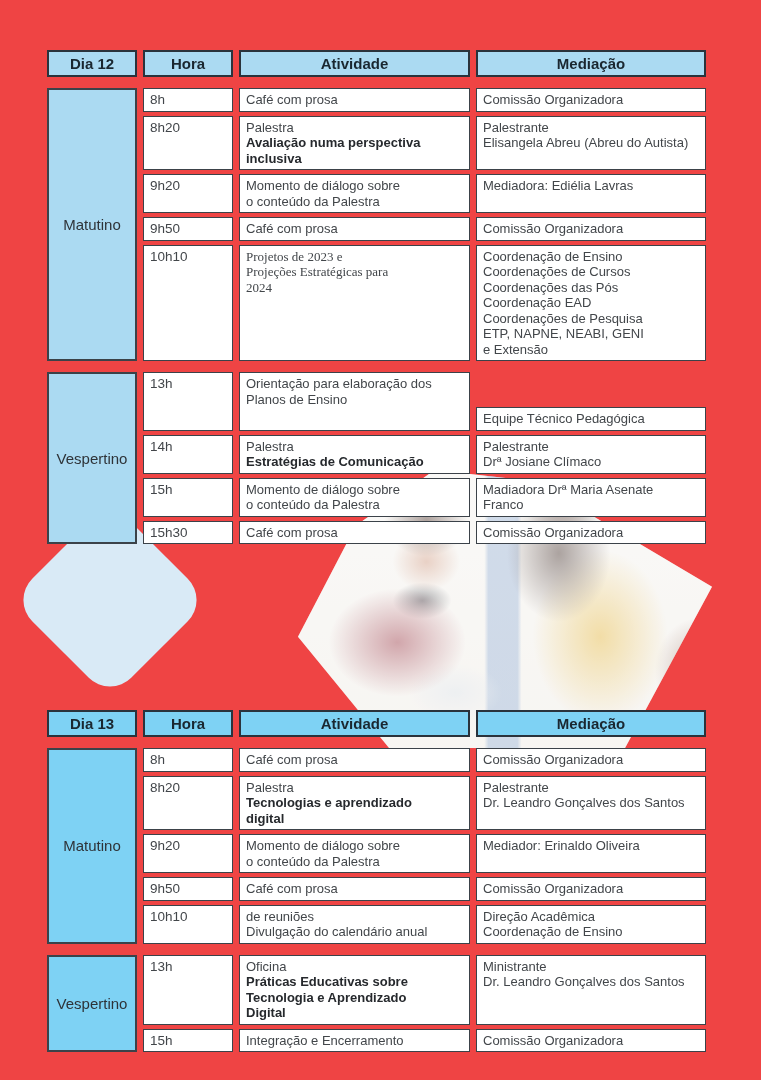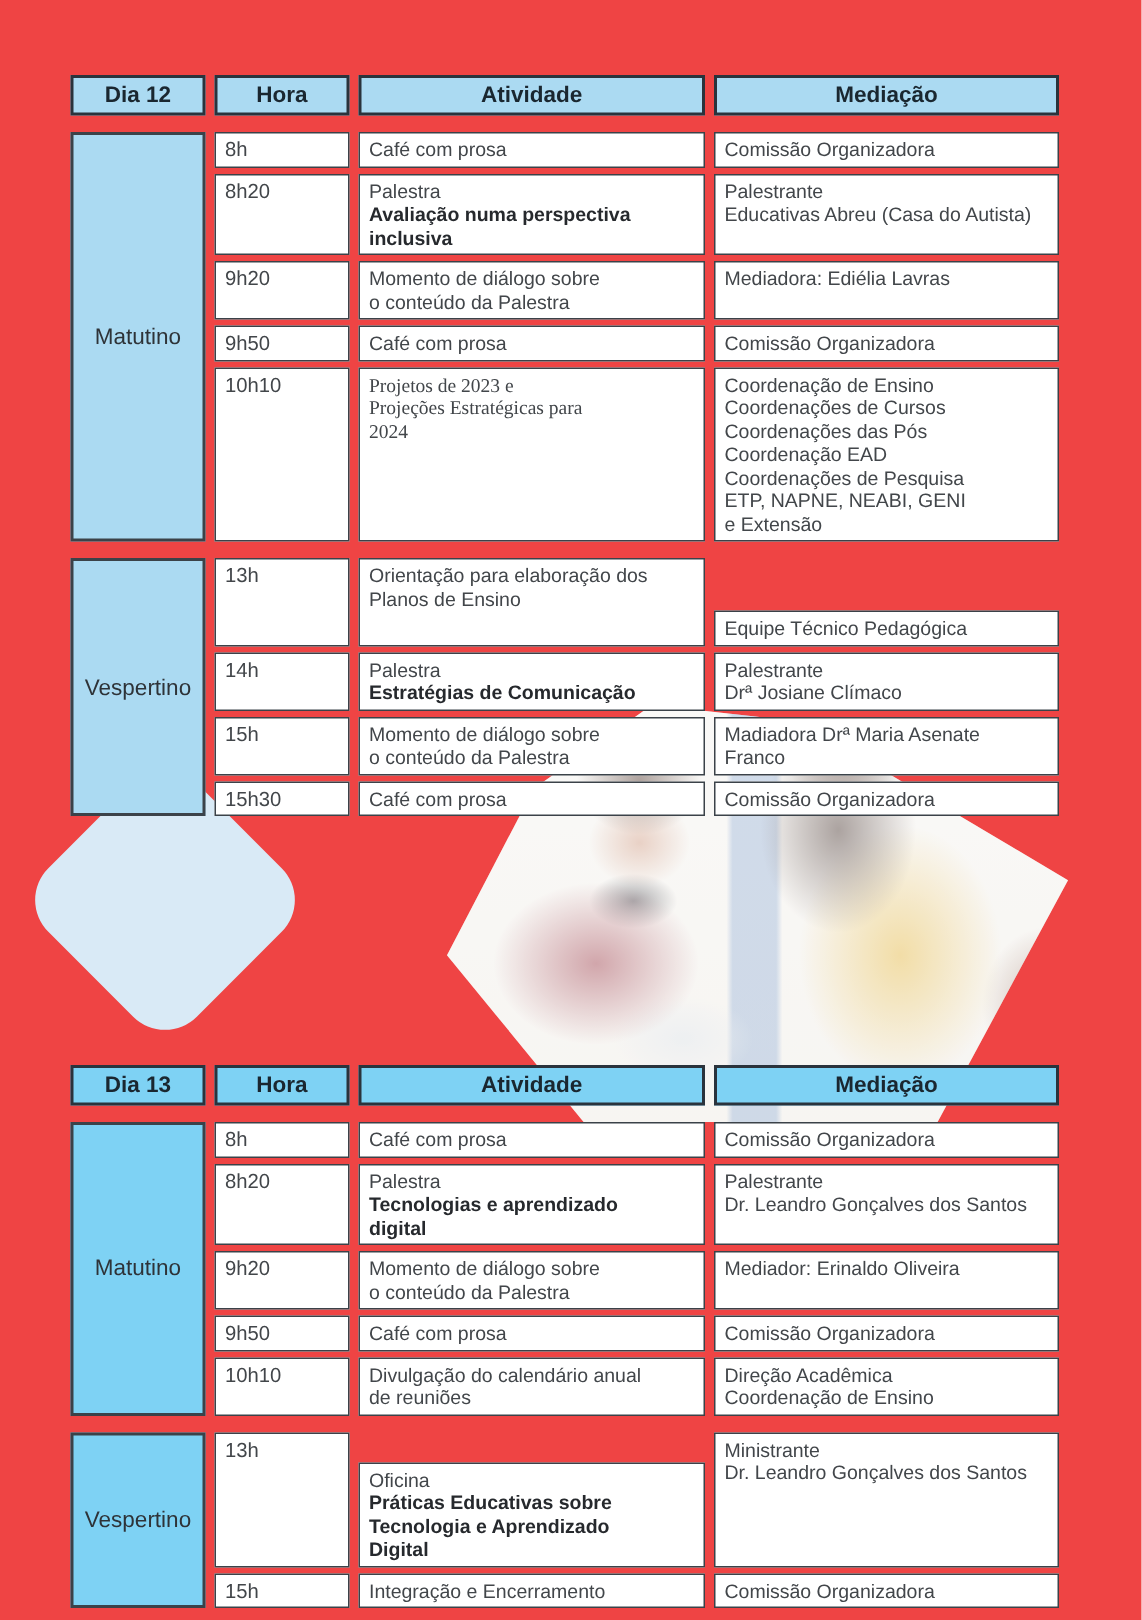--- a/index.html
+++ b/index.html
@@ -93,21 +93,21 @@
           <div class="line">Comissão Organizadora</div>
         </div>
         <div class="bcell tcell" style="grid-area: 2 / 2;">8h20</div>
         <div class="bcell" style="grid-area: 2 / 3;">
           <div class="line">Palestra</div>
           <div class="line b">Avaliação numa perspectiva</div>
           <div class="line b">inclusiva</div>
         </div>
         <div class="bcell" style="grid-area: 2 / 4;">
           <div class="line">Palestrante</div>
-          <div class="line">Educativas Abreu (Casa do Autista)</div>
+          <div class="line">Elisangela Abreu (Abreu do Autista)</div>
         </div>
         <div class="bcell tcell" style="grid-area: 3 / 2;">9h20</div>
         <div class="bcell" style="grid-area: 3 / 3;">
           <div class="line">Momento de diálogo sobre</div>
           <div class="line">o conteúdo da Palestra</div>
         </div>
         <div class="bcell" style="grid-area: 3 / 4;">
           <div class="line">Mediadora: Ediélia Lavras</div>
         </div>
         <div class="bcell tcell" style="grid-area: 4 / 2;">9h50</div>
@@ -206,32 +206,32 @@
         </div>
         <div class="bcell tcell" style="grid-area: 4 / 2;">9h50</div>
         <div class="bcell" style="grid-area: 4 / 3;">
           <div class="line">Café com prosa</div>
         </div>
         <div class="bcell" style="grid-area: 4 / 4;">
           <div class="line">Comissão Organizadora</div>
         </div>
         <div class="bcell tcell" style="grid-area: 5 / 2;">10h10</div>
         <div class="bcell" style="grid-area: 5 / 3;">
+          <div class="line">de reuniões</div>
           <div class="line">Divulgação do calendário anual</div>
-          <div class="line">de reuniões</div>
         </div>
         <div class="bcell" style="grid-area: 5 / 4;">
           <div class="line">Direção Acadêmica</div>
           <div class="line">Coordenação de Ensino</div>
         </div>
       </div>
       <div class="section">
         <div class="daycell" style="grid-area: 1 / 1 / span 2;">Vespertino</div>
         <div class="bcell tcell" style="grid-area: 1 / 2;">13h</div>
-        <div class="bcell" style="grid-area: 1 / 3; margin-top: 20px;">
+        <div class="bcell" style="grid-area: 1 / 3;">
           <div class="line">Oficina</div>
           <div class="line b">Práticas Educativas sobre</div>
           <div class="line b">Tecnologia e Aprendizado</div>
           <div class="line b">Digital</div>
         </div>
         <div class="bcell" style="grid-area: 1 / 4;">
           <div class="line">Ministrante</div>
           <div class="line">Dr. Leandro Gonçalves dos Santos</div>
         </div>
         <div class="bcell tcell" style="grid-area: 2 / 2;">15h</div>

